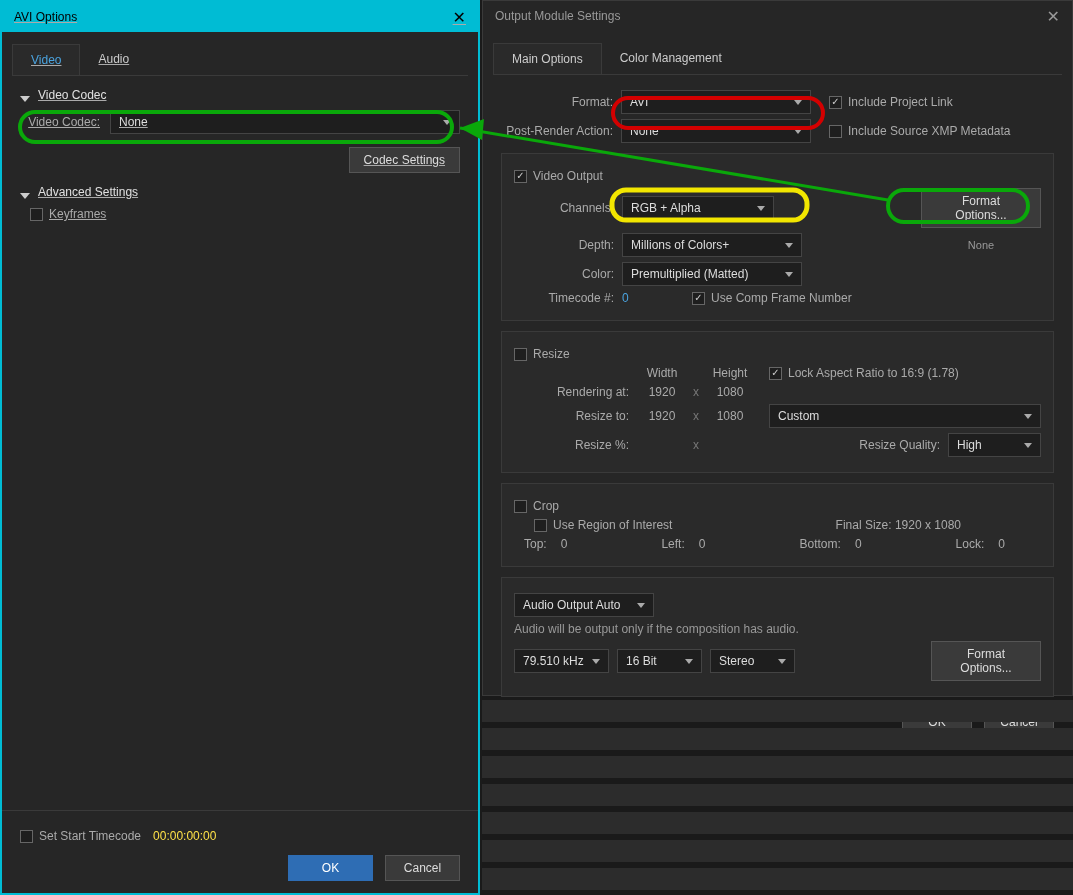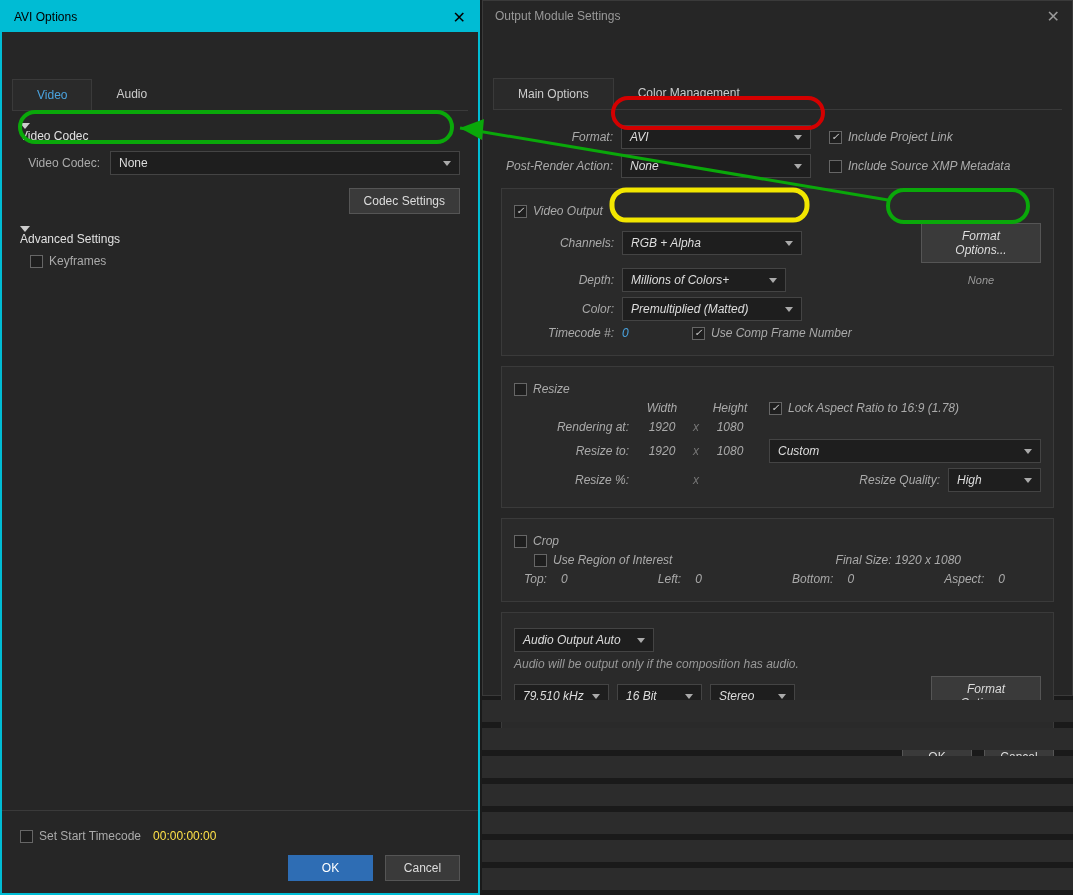--- a/index.html
+++ b/index.html
@@ -1,51 +1,51 @@
 <!DOCTYPE html>
 <html><head>
 <meta charset="utf-8">
 <style>
   * { box-sizing: border-box; margin: 0; padding: 0; font-family: Arial, sans-serif; font-size: 12px; }
   body { background: #1a1a1a; width: 1073px; height: 895px; position: relative; overflow: hidden; color: #aaa; }
   
   .window { position: absolute; background: #262626; border: 1px solid #3a3a3a; }
-  .left-window { left: 0; top: 0; width: 480px; height: 895px; border: 2px solid #00bcd4; }
+  .left-window { left: 0; top: 0; width: 480px; height: 895px; border: 2px solid #00bcd4; text-decoration: underline; }
   .right-window { left: 482px; top: 0; width: 591px; height: 696px; }
   
   .titlebar { height: 30px; display: flex; align-items: center; padding: 0 12px; justify-content: space-between; }
   .titlebar.blue { background: #00bcd4; color: #000; }
   .titlebar.dark { background: #262626; color: #999; }
   .titlebar .close { font-size: 16px; cursor: pointer; }
   
   .tab-row { display: flex; margin: 12px 10px 0 10px; border-bottom: 1px solid #3a3a3a; }
-  .tab { padding: 8px 24px; cursor: pointer; color: #ccc; margin-top: 35px; }
+  .tab { padding: 8px 18px; cursor: pointer; color: #ccc; }
   .tab.active { color: #4aa3df; border-top: 1px solid #3a3a3a; border-left: 1px solid #3a3a3a; border-right: 1px solid #3a3a3a; background: #2a2a2a; }
   .tab.inactive { color: #ccc; }
   
   .section { margin: 12px 18px 4px 18px; }
-  .section-header { color: #e0e0e0; font-weight: normal; margin-bottom: 8px; display: flex; align-items: flex-start; flex-direction: column; }
+  .section-header { color: #e0e0e0; font-weight: normal; margin-bottom: 8px; display: flex; align-items: flex-end; }
   .caret { display:inline-block; width:0; height:0; border-left:5px solid transparent; border-right:5px solid transparent; border-top:6px solid #ccc; margin-right:8px; }
   
   .row { display: flex; align-items: center; margin: 6px 0; }
   .label { color: #aaa; text-align: right; margin-right: 10px; }
   .dropdown { background: #1e1e1e; border: 1px solid #444; padding: 4px 8px; color: #ddd; display: flex; justify-content: space-between; align-items: center; cursor: pointer; }
   .dd-arrow { width:0; height:0; border-left:4px solid transparent; border-right:4px solid transparent; border-top:5px solid #aaa; }
   
   .btn { background: #3a3a3a; border: 1px solid #555; padding: 5px 14px; color: #ddd; cursor: pointer; text-align: center; }
   .btn.primary { background: #2e6db4; color: #fff; border: 1px solid #2e6db4; }
   
   .checkbox { width: 13px; height: 13px; border: 1px solid #666; background: #1e1e1e; margin-right: 6px; display:inline-flex; align-items:center; justify-content:center; color:#ccc; font-size:10px; line-height:10px; }
   .checkbox.checked::after { content:"✓"; }
   
   .slider-track { height: 4px; background: #555; flex: 1; position: relative; }
   .slider-thumb { position: absolute; right: 0; top: -5px; width: 10px; height: 14px; background: #aaa; border-radius: 2px; }
   
   .panel { border: 1px solid #3a3a3a; margin: 10px 18px; padding: 10px 12px; background: #2a2a2a; }
-  .sub-row { display:flex; align-items:center; margin: 5px 0; font-style: italic; }
+  .sub-row { display:flex; align-items:center; margin: 5px 0; }
   .sub-label { text-align:right; color:#aaa; margin-right:8px; }
   .num { color:#4aa3df; }
   .none-text { color:#999; font-size:11px; }
   
   .bottom-bar-left { position:absolute; bottom:0; left:0; right:0; background:#262626; border-top:1px solid #3a3a3a; padding:12px 18px; }
   .btn-row { display:flex; justify-content:flex-end; gap:12px; margin-top:12px; }
   
   .stripes { position:absolute; left:482px; top:700px; width:591px; }
   .stripe { height:22px; background:#2c2c2c; margin-bottom:6px; }
   
@@ -141,30 +141,30 @@
     </div>
   </div>
 
   <div class="panel">
     <div class="sub-row">
       <span class="checkbox checked"></span>
       <span>Video Output</span>
     </div>
     <div class="sub-row">
       <span class="sub-label" style="width:100px">Channels:</span>
+      <div class="dropdown" style="width:152px">
+        <span>RGB + Alpha</span>
+          <span class="dd-arrow"></span>
+      </div>
+      <span style="flex:1"></span>
+      <div class="btn" style="width:120px">Format Options...</div>
+    </div>
+    <div class="sub-row">
+      <span class="sub-label" style="width:100px">Depth:</span>
       <div class="dropdown" style="width:180px">
-        <span>RGB + Alpha</span>
-          <span class="dd-arrow"></span>
-      </div>
-      <span style="flex:1"></span>
-      <div class="btn" style="width:120px">Format Options...</div>
-    </div>
-    <div class="sub-row">
-      <span class="sub-label" style="width:100px">Depth:</span>
-      <div class="dropdown" style="width:164px">
         <span>Millions of Colors+</span>
           <span class="dd-arrow"></span>
       </div>
       <span style="flex:1"></span>
       <span class="none-text" style="width:120px;text-align:center">None</span>
     </div>
     <div class="sub-row">
       <span class="sub-label" style="width:100px">Color:</span>
       <div class="dropdown" style="width:180px">
         <span>Premultiplied (Matted)</span>
@@ -239,21 +239,21 @@
     <div class="sub-row" style="padding-left:10px; gap:6px;">
       <span class="sub-label">Top:</span>
       <span>0</span>
       <span style="flex:1"></span>
       <span class="sub-label">Left:</span>
       <span>0</span>
       <span style="flex:1"></span>
       <span class="sub-label">Bottom:</span>
       <span>0</span>
       <span style="flex:1"></span>
-      <span class="sub-label">Aspect:</span>
+      <span class="sub-label">Lock:</span>
       <span>0</span>
       <span style="width:30px"></span>
     </div>
   </div>
 
   <div class="panel">
     <div class="sub-row">
       <div class="dropdown" style="width:140px">
         <span>Audio Output Auto</span>
           <span class="dd-arrow"></span>

